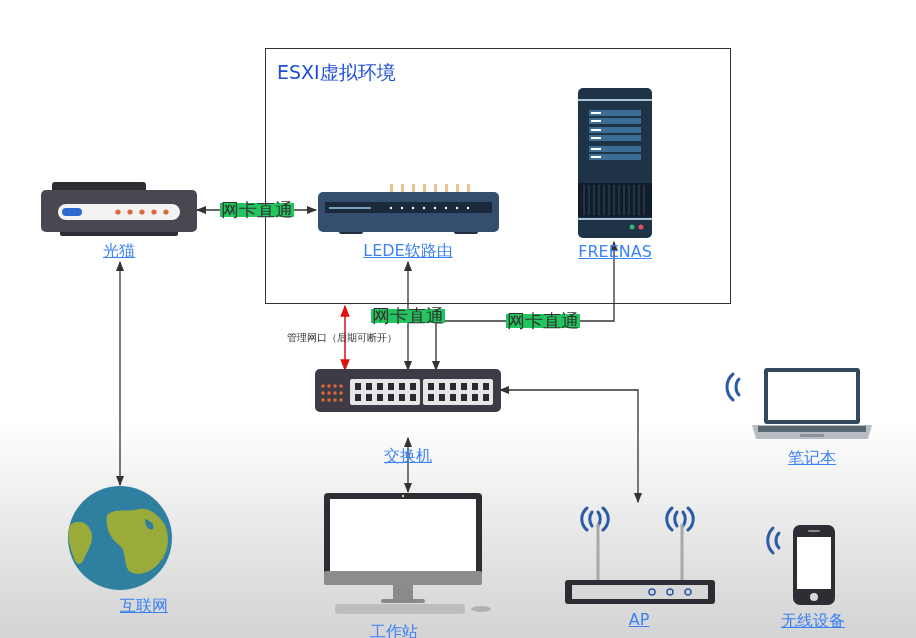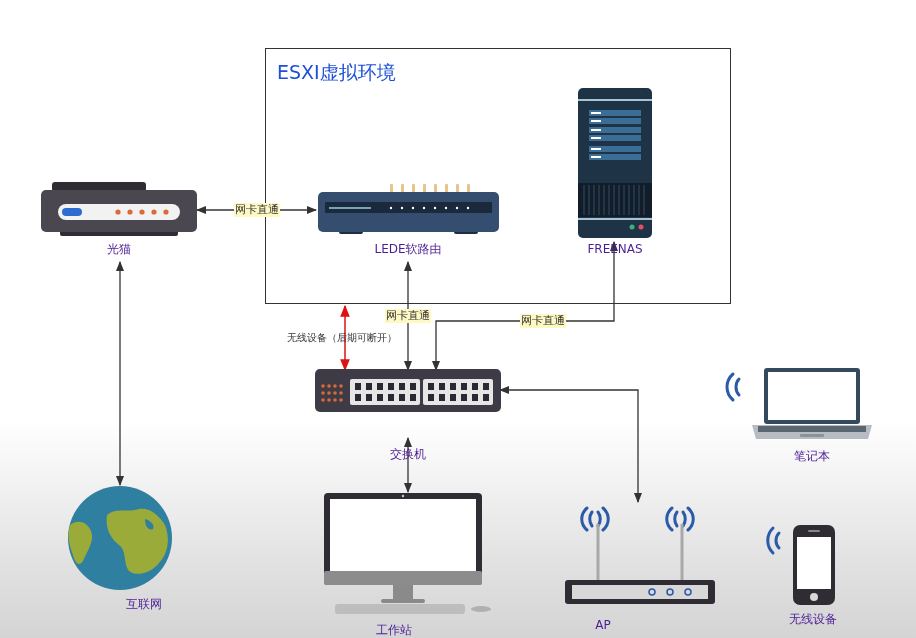--- a/index.html
+++ b/index.html
@@ -3,22 +3,22 @@
   <meta charset="utf-8">
   <style>
     html, body { margin: 0; padding: 0; }
     body {
       width: 916px; height: 638px; overflow: hidden; position: relative;
       background: linear-gradient(to bottom, #ffffff 0px, #ffffff 420px, #e2e2e2 560px, #d4d4d4 638px);
       font-family: "DejaVu Sans", "Liberation Sans", sans-serif;
       color: #333;
     }
     .abs { position: absolute; }
-    .label { position: absolute; font-size: 12px; color: #4c1d95; white-space: nowrap; transform: translateX(-50%); }
-    .edge-label { position: absolute; font-size: 11px; color: #333; background: #fef9c3; padding: 0 1px; white-space: nowrap; transform: translate(-50%, -50%); line-height: 14px; }
+    .label { position: absolute; font-size: 16px; color: #3b82f6; white-space: nowrap; transform: translateX(-50%); text-decoration: underline; }
+    .edge-label { position: absolute; font-size: 18px; color: #333; background: #22c55e; padding: 0 1px; white-space: nowrap; transform: translate(-50%, -50%); line-height: 14px; }
     .esxi-box { left: 265px; top: 48px; width: 466px; height: 256px; border: 1.5px solid #333; box-sizing: border-box; }
     .esxi-title { left: 277px; top: 60px; font-size: 19px; color: #1d4ed8; }
     svg.layer { position: absolute; left: 0; top: 0; }
   </style>
 </head>
 <body>
 
 <div class="abs esxi-box"></div>
 <div class="abs esxi-title">ESXI虚拟环境</div>
 
@@ -43,21 +43,21 @@
   <line x1="345" y1="306" x2="345" y2="370" stroke="#dd1111" stroke-width="1.5" marker-start="url(#ahr)" marker-end="url(#ahr)"></line>
 
   <line x1="408" y1="438" x2="408" y2="492" stroke="#333" stroke-width="1.3" marker-start="url(#ah)" marker-end="url(#ah)"></line>
 
   <polyline points="500,390 638,390 638,502" fill="none" stroke="#333" stroke-width="1.3" marker-start="url(#ah)" marker-end="url(#ah)"></polyline>
 </svg>
 
 <div class="edge-label" style="left:257px; top:210px;">网卡直通</div>
 <div class="edge-label" style="left:408px; top:316px;">网卡直通</div>
 <div class="edge-label" style="left:543px; top:321px;">网卡直通</div>
-<div class="edge-label" style="left:342px; top:338px; font-size:10px; background:transparent;">无线设备（后期可断开）</div>
+<div class="edge-label" style="left:342px; top:338px; font-size:10px; background:transparent;">管理网口（后期可断开）</div>
 
 <svg class="abs" style="left:40px; top:180px;" width="158" height="58">
   <rect x="12" y="2" width="94" height="10" rx="3" fill="#2f2d33"></rect>
   <rect x="20" y="48" width="118" height="8" rx="2" fill="#2f2d33"></rect>
   <rect x="1" y="10" width="156" height="42" rx="5" fill="#4a4750"></rect>
   <rect x="18" y="24" width="122" height="16" rx="8" fill="#f2f2f2"></rect>
   <rect x="22" y="28" width="20" height="8" rx="4" fill="#2e6bd0"></rect>
   <circle cx="78" cy="32" r="2.6" fill="#d86a3a"></circle>
   <circle cx="90" cy="32" r="2.6" fill="#d86a3a"></circle>
   <circle cx="102" cy="32" r="2.6" fill="#d86a3a"></circle>
@@ -213,21 +213,21 @@
       <path d="M118,12 C121,16 121,22 118,26"></path>
   </g>
   <line x1="33" y1="24" x2="33" y2="80" stroke="#a8a8a8" stroke-width="3"></line>
   <line x1="117" y1="24" x2="117" y2="80" stroke="#a8a8a8" stroke-width="3"></line>
   <rect x="0" y="80" width="150" height="24" rx="3" fill="#2f2d33"></rect>
   <rect x="7" y="85" width="136" height="14" fill="#d8d8d8"></rect>
   <circle cx="87" cy="92" r="3" fill="none" stroke="#2b5aa8" stroke-width="1.5"></circle>
   <circle cx="105" cy="92" r="3" fill="none" stroke="#2b5aa8" stroke-width="1.5"></circle>
   <circle cx="123" cy="92" r="3" fill="none" stroke="#2b5aa8" stroke-width="1.5"></circle>
 </svg>
-<div class="label" style="left:603px; top:610px;margin-top:8px;">AP</div>
+<div class="label" style="left:639px; top:610px;">AP</div>
 
 <svg class="abs" style="left:722px; top:367px;" width="150" height="78">
   <g fill="none" stroke="#2b5aa8" stroke-width="3" stroke-linecap="round">
     <path d="M11,7 C3,14 3,26 11,33"></path>
       <path d="M17,12 C13,16 13,24 17,28"></path>
   </g>
   <rect x="42" y="1" width="96" height="56" rx="3" fill="#34495e"></rect>
   <rect x="46" y="5" width="88" height="48" fill="#ffffff"></rect>
   <path d="M30,58 L150,58 L146,72 L34,72 Z" fill="#b6bcc2"></path>
   <rect x="36" y="59" width="108" height="6" fill="#5a6670"></rect>

